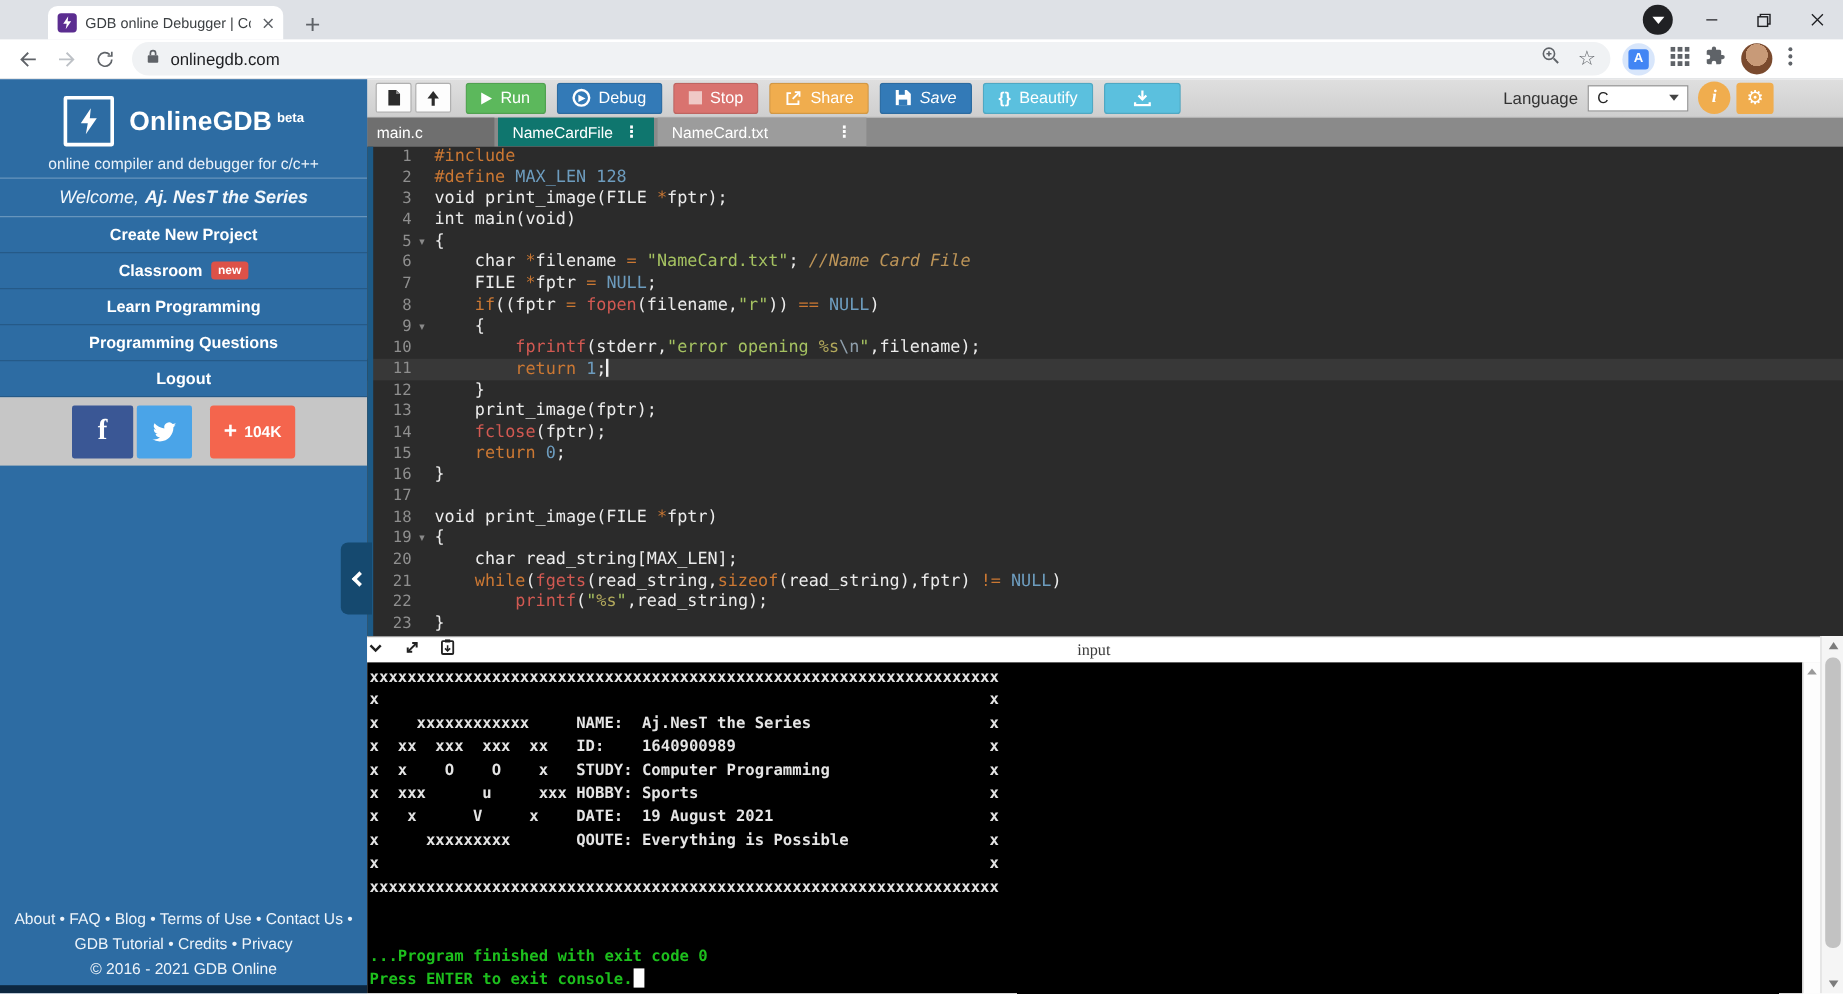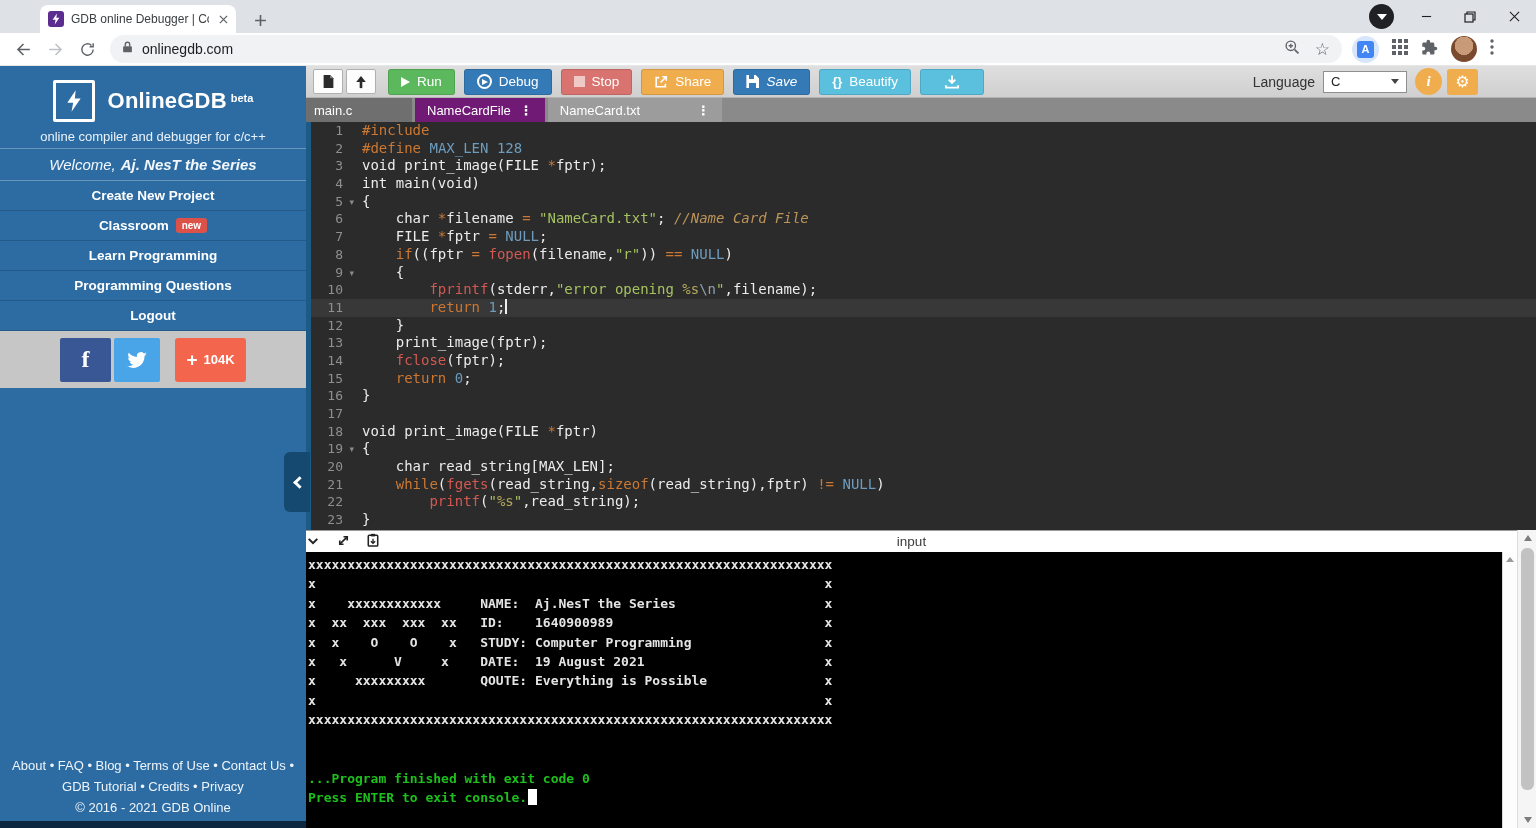--- a/index.html
+++ b/index.html
@@ -89,41 +89,41 @@
   .lang-caret { margin-left:auto; width:0; height:0; border-left:4px solid transparent; border-right:4px solid transparent; border-top:5px solid #444; }
   .round-btn { width:27px; height:27px; border-radius:50%; background:#f0ad4e; color:#fff; display:flex; align-items:center; justify-content:center;
                font-family:"Liberation Serif", serif; font-weight:bold; font-style:italic; font-size:15px; }
   .gear-btn { width:31px; height:26px; border-radius:3px; background:#f0ad4e; color:#fff; display:flex; align-items:center; justify-content:center;
               font-family:"DejaVu Sans", sans-serif; font-size:16px; margin-left:-3px; }
 
   .tabbar { height:24px; flex:none; background:#8a8a8a; display:flex; align-items:stretch; }
   .etab { display:flex; align-items:center; color:#fff; font-size:13px; padding:0 12px; margin-right:3px; white-space:nowrap; cursor:pointer; }
   .etab .dots { margin-left:9px; font-family:"DejaVu Sans", sans-serif; font-weight:bold; font-size:13px; }
   .etab.plain { background:#6f6f6f; width:106px; padding:0 8px; }
-  .etab.active { background:#701a75; }
+  .etab.active { background:#0f766e; }
   .etab.light { background:#9c9c9c;gap:48px; }
 
   
   .editor { height:408px; flex:none; background:#2b2b2b; position:relative; overflow:hidden;
             font-family:"DejaVu Sans Mono", monospace; font-size:14px; }
   .editor-strip { position:absolute; left:0; top:0; bottom:0; width:5px; background:#1d5a86; }
   .crow { display:flex; line-height:17.7px; height:17.7px; }
   .crow.active { background:#383838; }
   .gut { width:50px; flex:none; text-align:right; padding-right:13px; color:#8f8f8f; position:relative; font-size:13px; }
   .fold { position:absolute; right:2px; top:1px; font-style:normal; font-size:9px; color:#8a8a8a; font-family:"DejaVu Sans", sans-serif; }
   .ccode { white-space:pre; padding-left:6px; }
   .tk-p { color:#ececec; } .tk-kw { color:#cc7833; } .tk-fn { color:#d25952; }
   .tk-str { color:#a5c261; } .tk-num { color:#6d9cbe; } .tk-cmt { color:#bc9458; font-style:italic; }
   .tk-fmt { color:#b3a95c; } .tk-esc { color:#90a0ad; }
   .caret { display:inline-block; width:2px; height:15px; background:#f0f0f0; vertical-align:-2px; }
 
   
   .console-section { position:relative; height:298px; flex:none; background:#e8e8e8; }
   .console-header { position:absolute; left:0; right:19px; top:0; height:22px; background:#fff; border-top:1px solid #9b9b9b;
-                    display:flex; align-items:center; padding-left:0; gap:17px; }
+                    display:flex; align-items:center; padding-left:0; gap:17px;font-family:Liberation Serif, serif; }
   .console-header .hlabel { position:absolute; left:0; right:0; text-align:center; font-size:13.5px; color:#3c3c3c; }
   .console-body { position:absolute; left:0; right:34px; top:22px; bottom:0; background:#000; overflow:hidden;
                   padding:3px 0 0 2px; font-family:"DejaVu Sans Mono", monospace; }
   .oline { white-space:pre; color:#e4e4e4; font-size:13px; font-weight:bold; line-height:19.4px; height:19.4px; }
   .status-block { margin-top:39px; }
   .sline { white-space:pre; color:#1dbf1d; font-size:13px; font-weight:bold; line-height:19.4px; }
   .block-caret { display:inline-block; width:9px; height:16px; background:#fff; vertical-align:-3px; margin-left:1px; }
   .inner-strip { position:absolute; right:19px; top:22px; bottom:0; width:15px; background:#fdfdfd; border-left:1px solid #d8d8d8;
                  display:flex; justify-content:center; padding-top:5px; }
   .tri-up-sm { width:0; height:0; border-left:4px solid transparent; border-right:4px solid transparent; border-bottom:5px solid #999; }
@@ -506,20 +506,21 @@
           </span>
           <span class="hlabel">input</span>
         </div>
         <div class="console-body">
           <div>
               <div class="oline">xxxxxxxxxxxxxxxxxxxxxxxxxxxxxxxxxxxxxxxxxxxxxxxxxxxxxxxxxxxxxxxxxxx</div>
               <div class="oline">x                                                                 x</div>
               <div class="oline">x    xxxxxxxxxxxx     NAME:  Aj.NesT the Series                   x</div>
               <div class="oline">x  xx  xxx  xxx  xx   ID:    1640900989                           x</div>
               <div class="oline">x  x    O    O    x   STUDY: Computer Programming                 x</div>
+              <div class="oline">x  xxx      u     xxx HOBBY: Sports                               x</div>
               <div class="oline">x   x      V     x    DATE:  19 August 2021                       x</div>
               <div class="oline">x     xxxxxxxxx       QOUTE: Everything is Possible               x</div>
               <div class="oline">x                                                                 x</div>
               <div class="oline">xxxxxxxxxxxxxxxxxxxxxxxxxxxxxxxxxxxxxxxxxxxxxxxxxxxxxxxxxxxxxxxxxxx</div>
             </div>
           <div class="status-block">
               <div class="sline">...Program finished with exit code 0</div>
               <div class="sline">Press ENTER to exit console.<span class="block-caret"></span></div>
             </div>
         </div>

